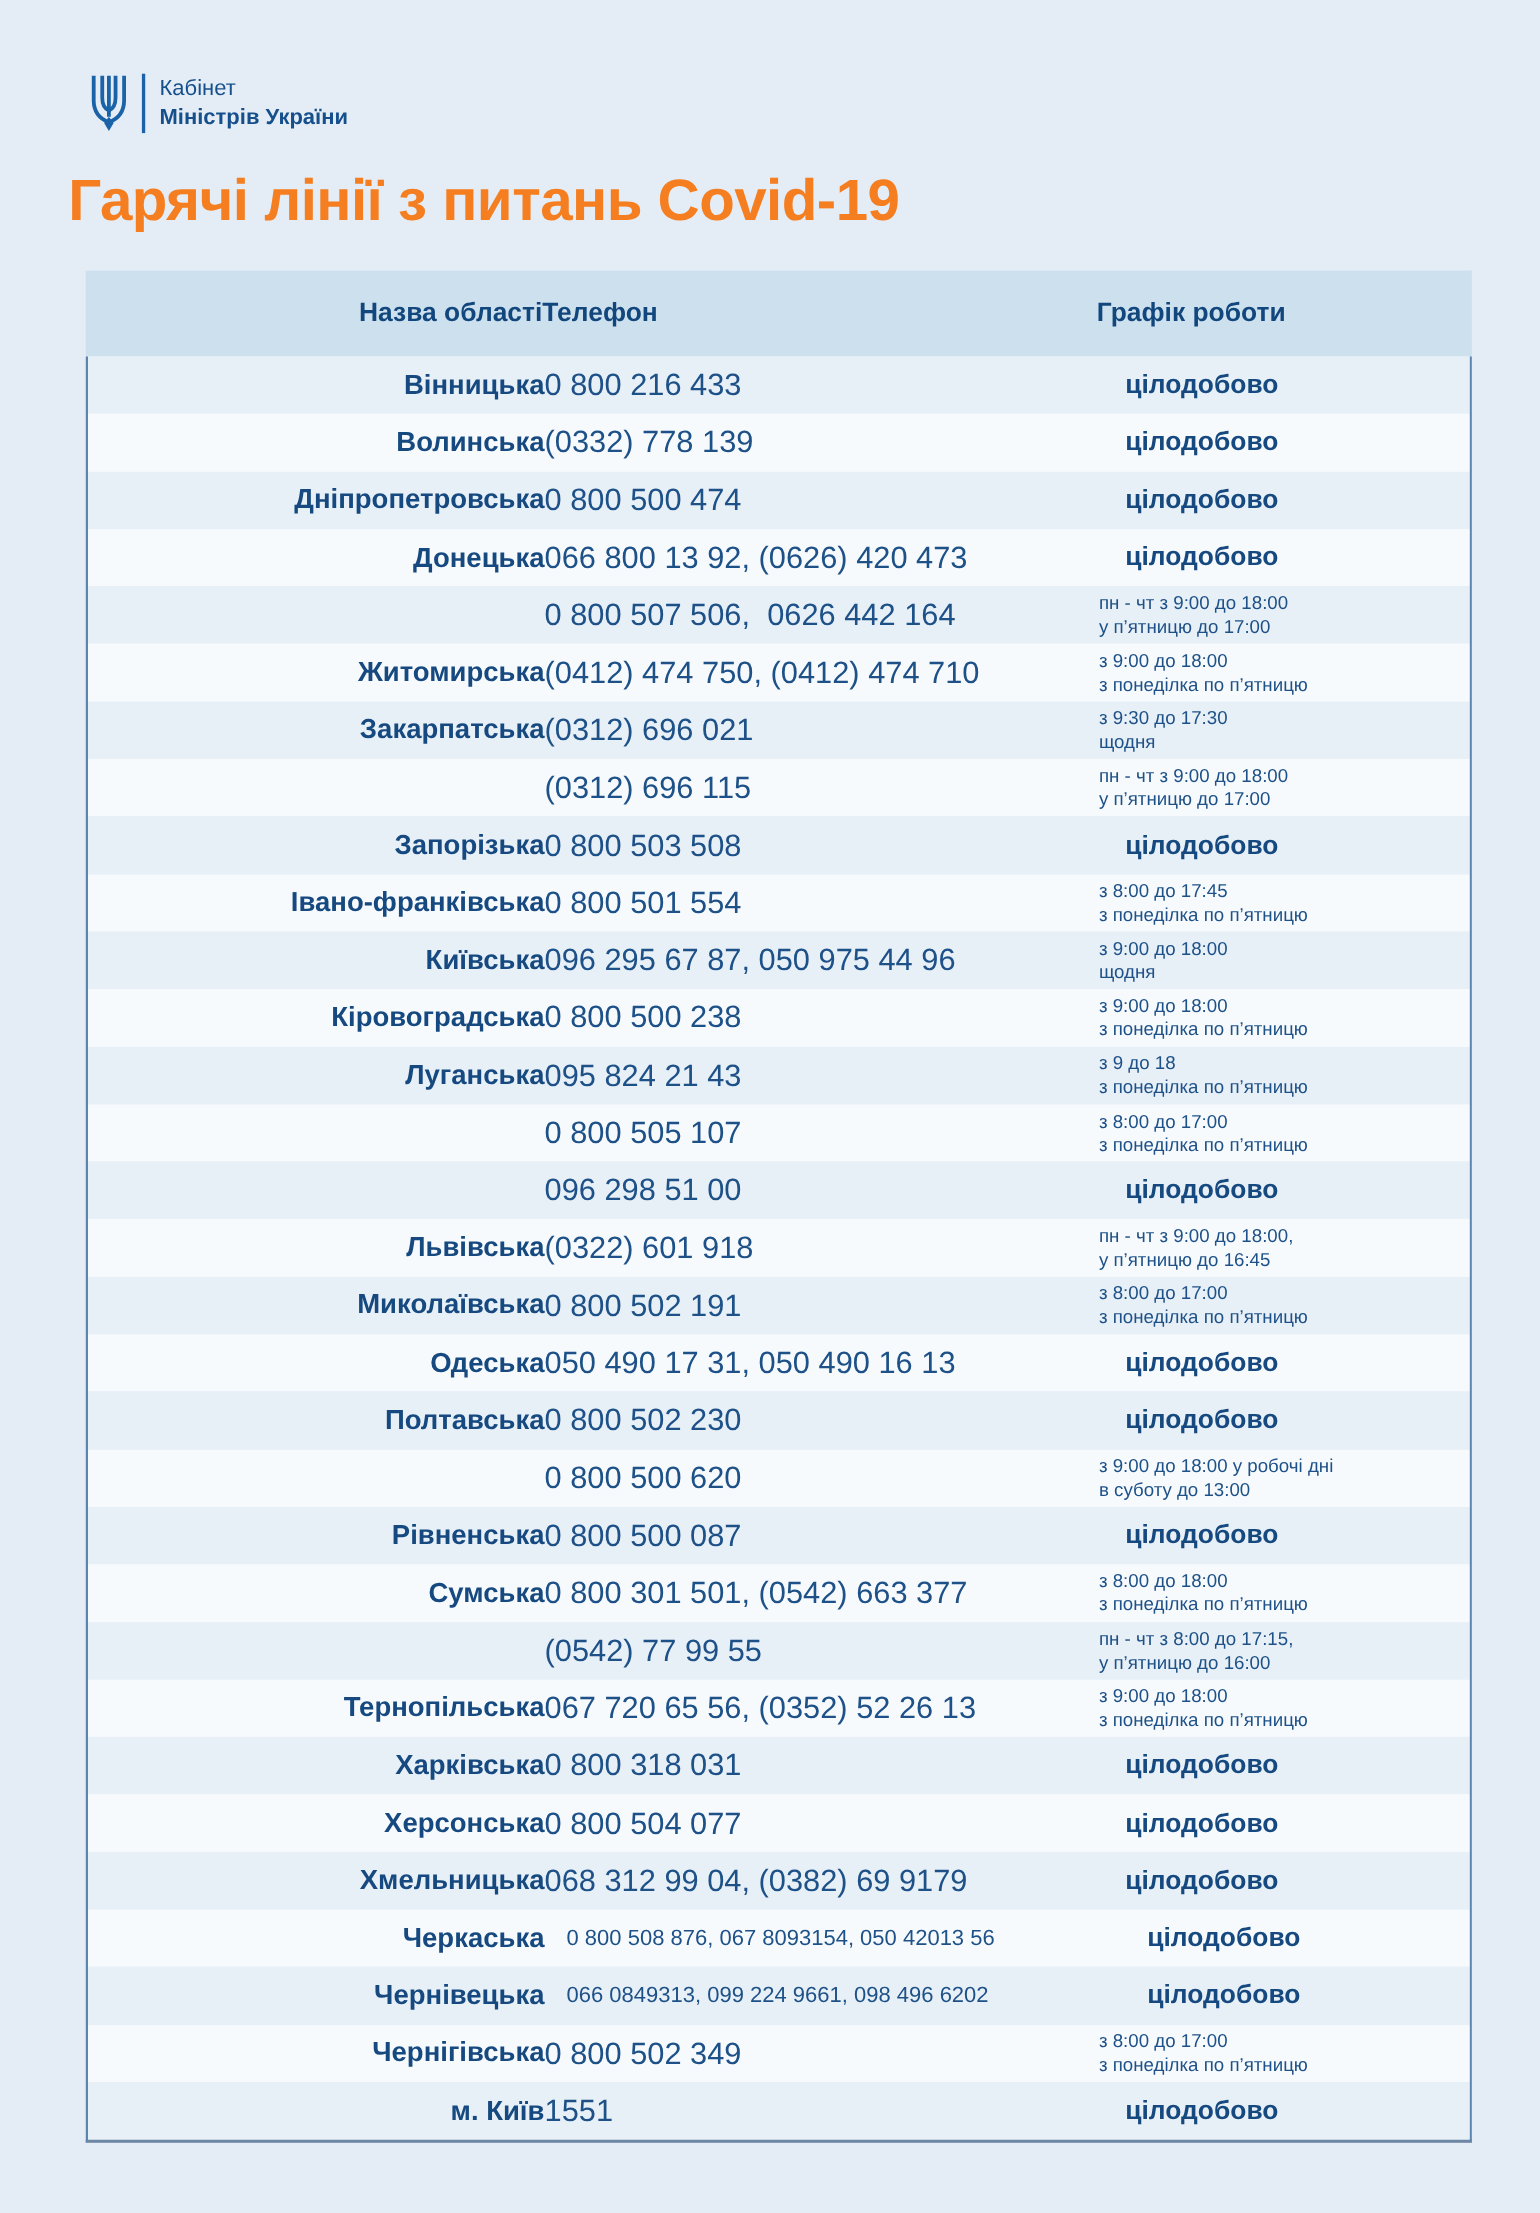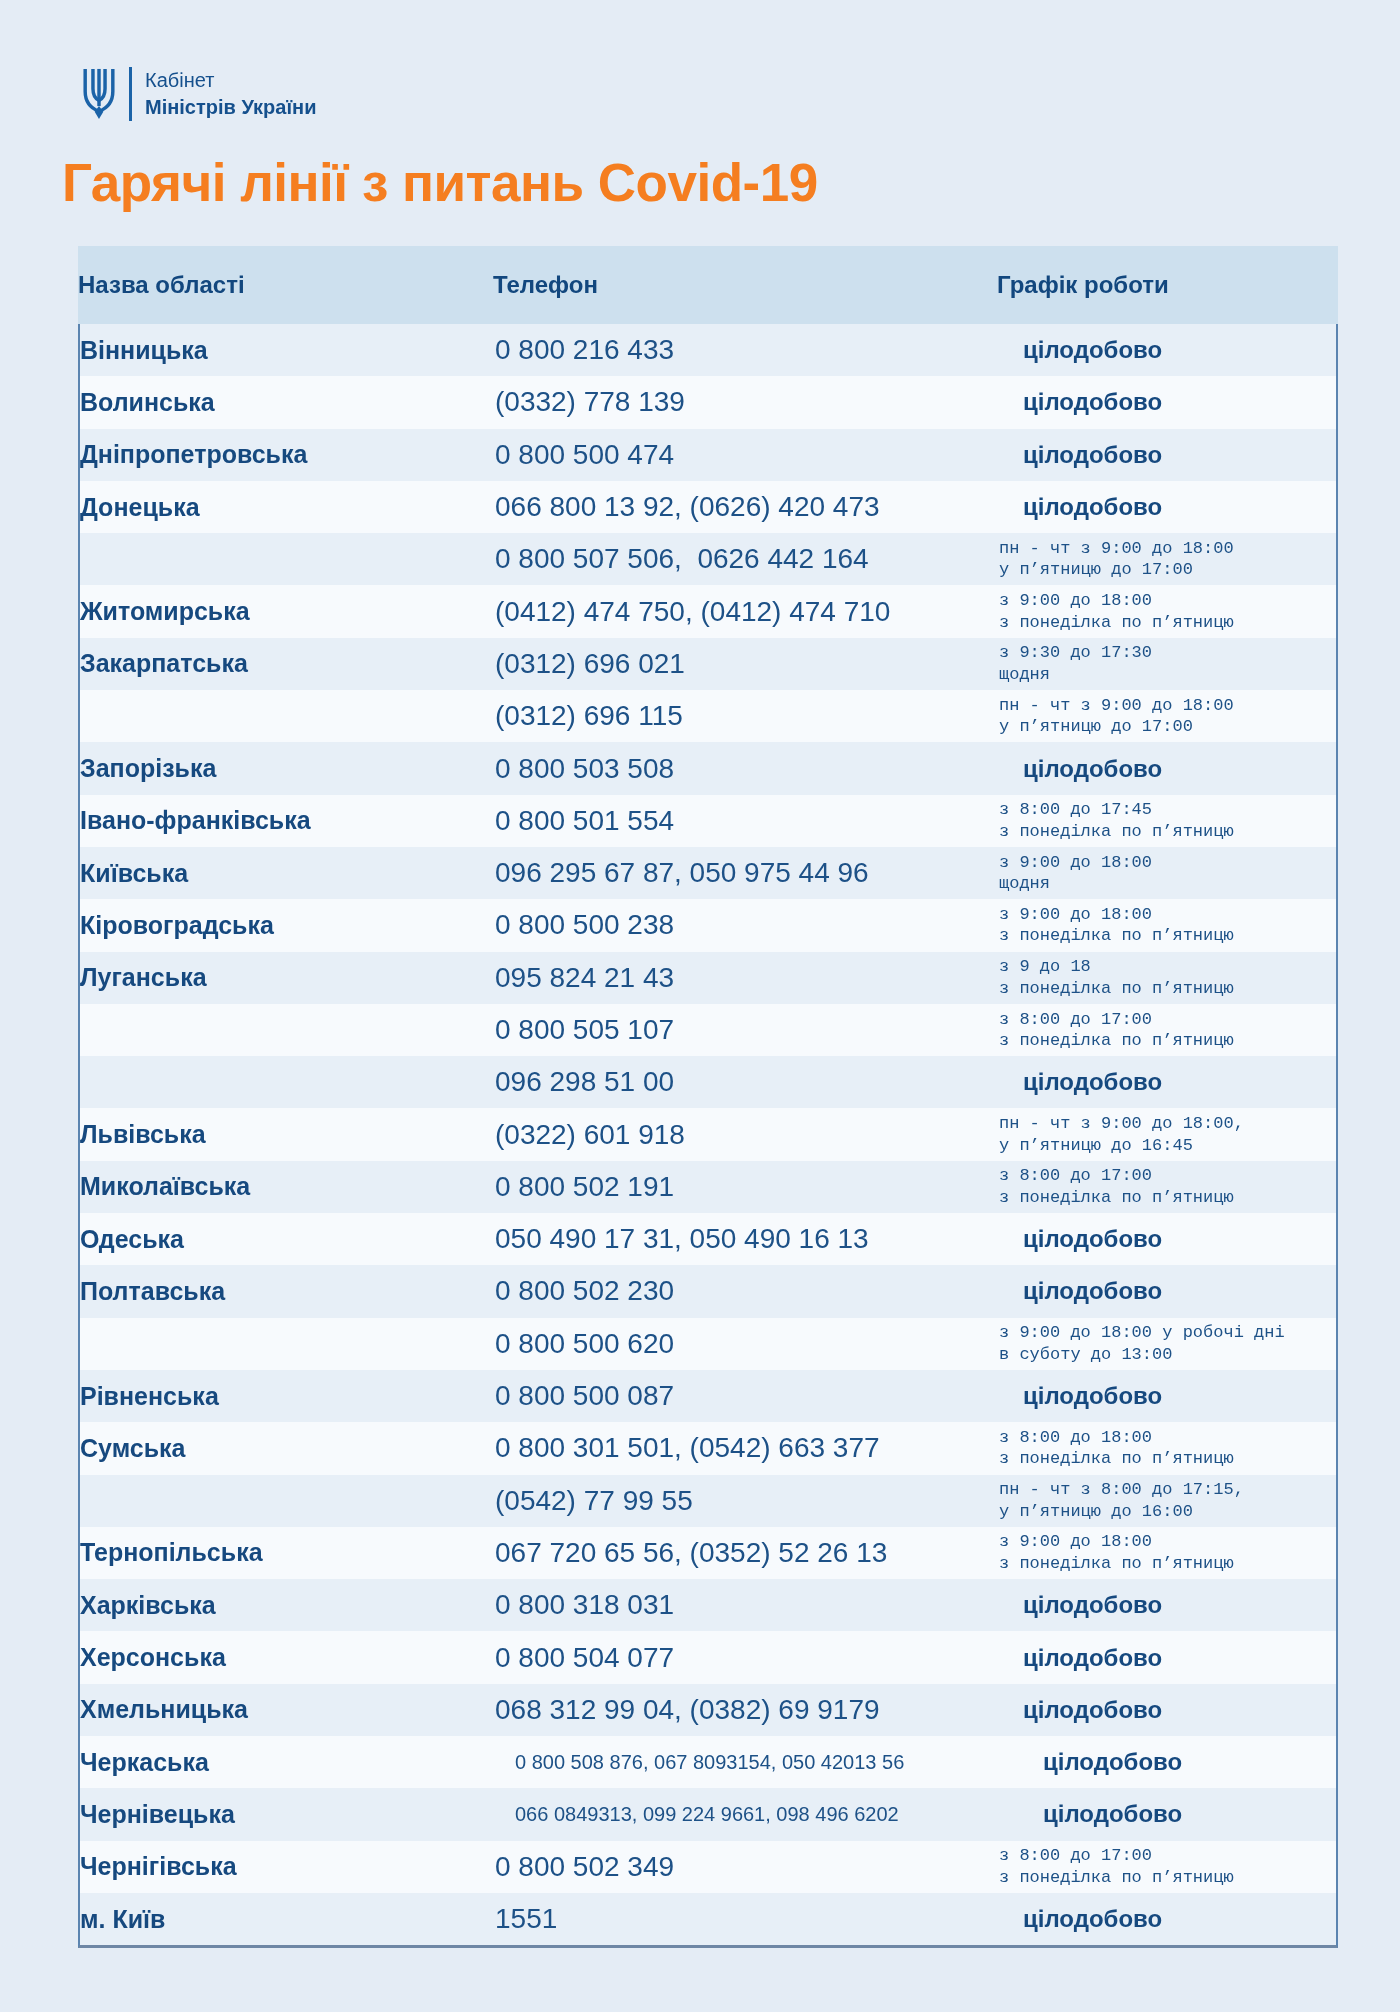--- a/index.html
+++ b/index.html
@@ -64,34 +64,33 @@
     border-right: 2px solid var(--border-side);
     border-bottom: 3px solid var(--border-bottom);
   }
   .row {
     display: flex; align-items: center;
     height: 52.3px;
   }
   .row.odd  { background: var(--row-odd); }
   .row.even { background: var(--row-even); }
   .cell { flex: 0 0 auto; }
-  .c-name  { width: 415px; 
-             color: var(--navy); font-size: 25px; font-weight: 700; }
+  .c-name  { width: 415px; padding-left: 22px;
+             color: var(--navy); font-size: 25px; font-weight: 700; text-align: right; }
   .c-phone { width: 504px;
              color: var(--navy-text); font-size: 28px; font-weight: 400;
              white-space: pre; }
   .c-phone.small { font-size: 20px; margin-left: 20px; }
   .c-sched { width: 341px; padding-right: 2px; }
   .sched-bold {
     color: var(--navy); font-size: 24px; font-weight: 700; margin-left: 24px;
   }
   .sched-line {
     color: var(--navy-text); font-size: 17px; font-weight: 400;
     line-height: 21.5px;
-    font-family: Liberation Mono, monospace;
   }
 </style>
 </head>
 <body>
 
 <div class="logo">
   <span>
     <svg width="38" height="54" viewBox="0 0 44 62" aria-hidden="true">
       <g stroke="#1b63a8" stroke-width="4" fill="none">
         <path d="M6 2 V28 C6 41 13 47.5 22 51 C31 47.5 38 41 38 28 V2"></path>

